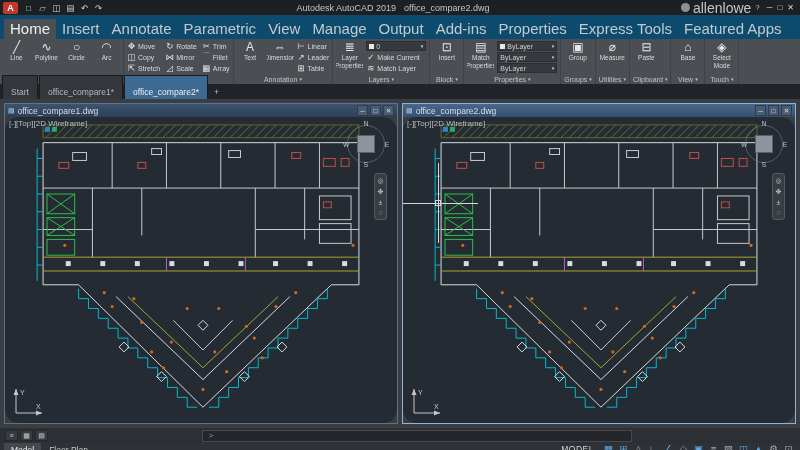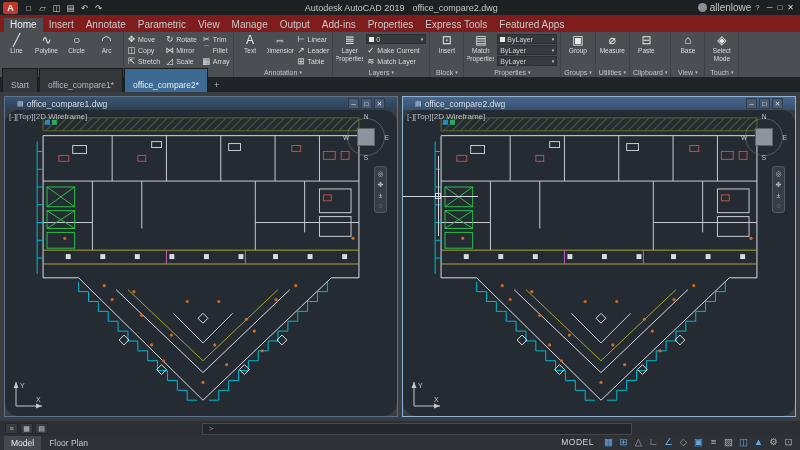--- a/index.html
+++ b/index.html
@@ -14,27 +14,27 @@
   .qa { display:flex; gap:1px; }
   .qa span { width:13px; text-align:center; font-size:8.5px; color:#cfd2d5; }
   .tb-center { flex:1; display:flex; justify-content:center; align-items:center; gap:8px; white-space:nowrap; }
   .search { display:flex; align-items:center; background:#26292d; border:1px solid #3a3e43;
     height:11px; width:138px; font-size:8px; padding:0 3px; gap:3px; }
   .search input { flex:1; background:transparent; border:0; color:#aeb2b6; font-size:8px;
     outline:none; font-family:inherit; }
   .mag { width:6px; height:6px; border:1px solid #9aa0a6; border-radius:50%; position:relative; flex:none; }
   .mag::after { content:""; position:absolute; width:4px; height:1px; background:#9aa0a6;
     transform:rotate(45deg); right:-3px; bottom:-1px; }
-  .user { display:flex; align-items:center; gap:3px; font-size:10px; white-space:nowrap; }
+  .user { display:flex; align-items:center; gap:3px; font-size:14px; white-space:nowrap; }
   .avatar { width:9px; height:9px; border-radius:50%; background:#8a9099; }
   .winbtns { display:flex; gap:5px; font-size:8px; padding:0 3px; color:#d4d7da; }
 
   
-  .ribbon-tabs { height:17px; background:#7f1d1d; display:flex; align-items:flex-end;
-    padding-left:4px; font-size:10px; color:#c6c9cc; white-space:nowrap; overflow:hidden; }
+  .ribbon-tabs { height:24px; background:#0c4a6e; display:flex; align-items:flex-end;
+    padding-left:4px; font-size:15px; color:#c6c9cc; white-space:nowrap; overflow:hidden; }
   .rtab { padding:1px 6px 2px; }
   .rtab.active { background:#4b4e52; color:#eef0f1; }
 
   
   .ribbon { height:45px; background:#4b4e52; display:flex; overflow:hidden; }
   .panel { border-right:1px solid #3f4246; display:flex; flex-direction:column; padding:1px 3px 0; flex:none; }
   .panel-body { flex:1; display:flex; gap:3px; align-items:stretch; }
   .panel-label { height:10px; font-size:7px; color:#c2c5c8; display:flex; align-items:center;
     justify-content:center; gap:2px; white-space:nowrap; }
   .panel-label .caret { font-size:5px; }
@@ -55,21 +55,21 @@
     gap:1px; font-size:8.5px; color:#b6b9bc; }
   .ftab { background:#33363a; padding:11px 8px 2px; border:1px solid #191b1d; border-bottom:0; white-space:nowrap; }
   .ftab.active { background:#3d6a92; color:#e9edf0; }
   .ftab-add { padding:0 5px 2px; font-size:9px; }
 
   
   .work { height:329px; background:#3a3d41; display:flex; gap:4px; padding:4px; }
   .viewport { flex:1; display:flex; flex-direction:column; border:1px solid #5c728a; min-width:0; }
   .viewport.active { border-color:#8fb3d4; }
   .vp-title { height:13px; background:linear-gradient(#3c5471,#2c3f55); color:#d6dde4; font-size:8.5px;
-    display:flex; align-items:center; padding:0 12px; gap:3px; }
+    display:flex; align-items:center; padding:0 3px; gap:3px; }
   .viewport.active .vp-title { background:linear-gradient(#49678c,#35506f); }
   .vp-doc-icon { font-size:7px; color:#bcd0e2; }
   .vp-btns { margin-left:auto; display:flex; gap:2px; }
   .vp-btn { font-size:6.5px; width:11px; text-align:center; background:#4a5c72; border:1px solid #2e3c4e; line-height:9px; color:#dbe2e9; }
   .vp-canvas { flex:1; position:relative; background:#252b33; overflow:hidden;border-radius:14px; }
   .plan { position:absolute; inset:0; width:100%; height:100%; }
   .vp-label { position:absolute; top:2px; left:4px; font-size:8px; color:#b9bec3; }
   .viewcube { position:absolute; top:4px; right:8px; width:46px; height:46px; }
   .viewcube::before { content:""; position:absolute; inset:4px; border:1px solid #70757b; border-radius:50%; opacity:.65; }
   .vc-face { position:absolute; left:50%; top:50%; width:18px; height:18px; margin:-9px 0 0 -9px;

